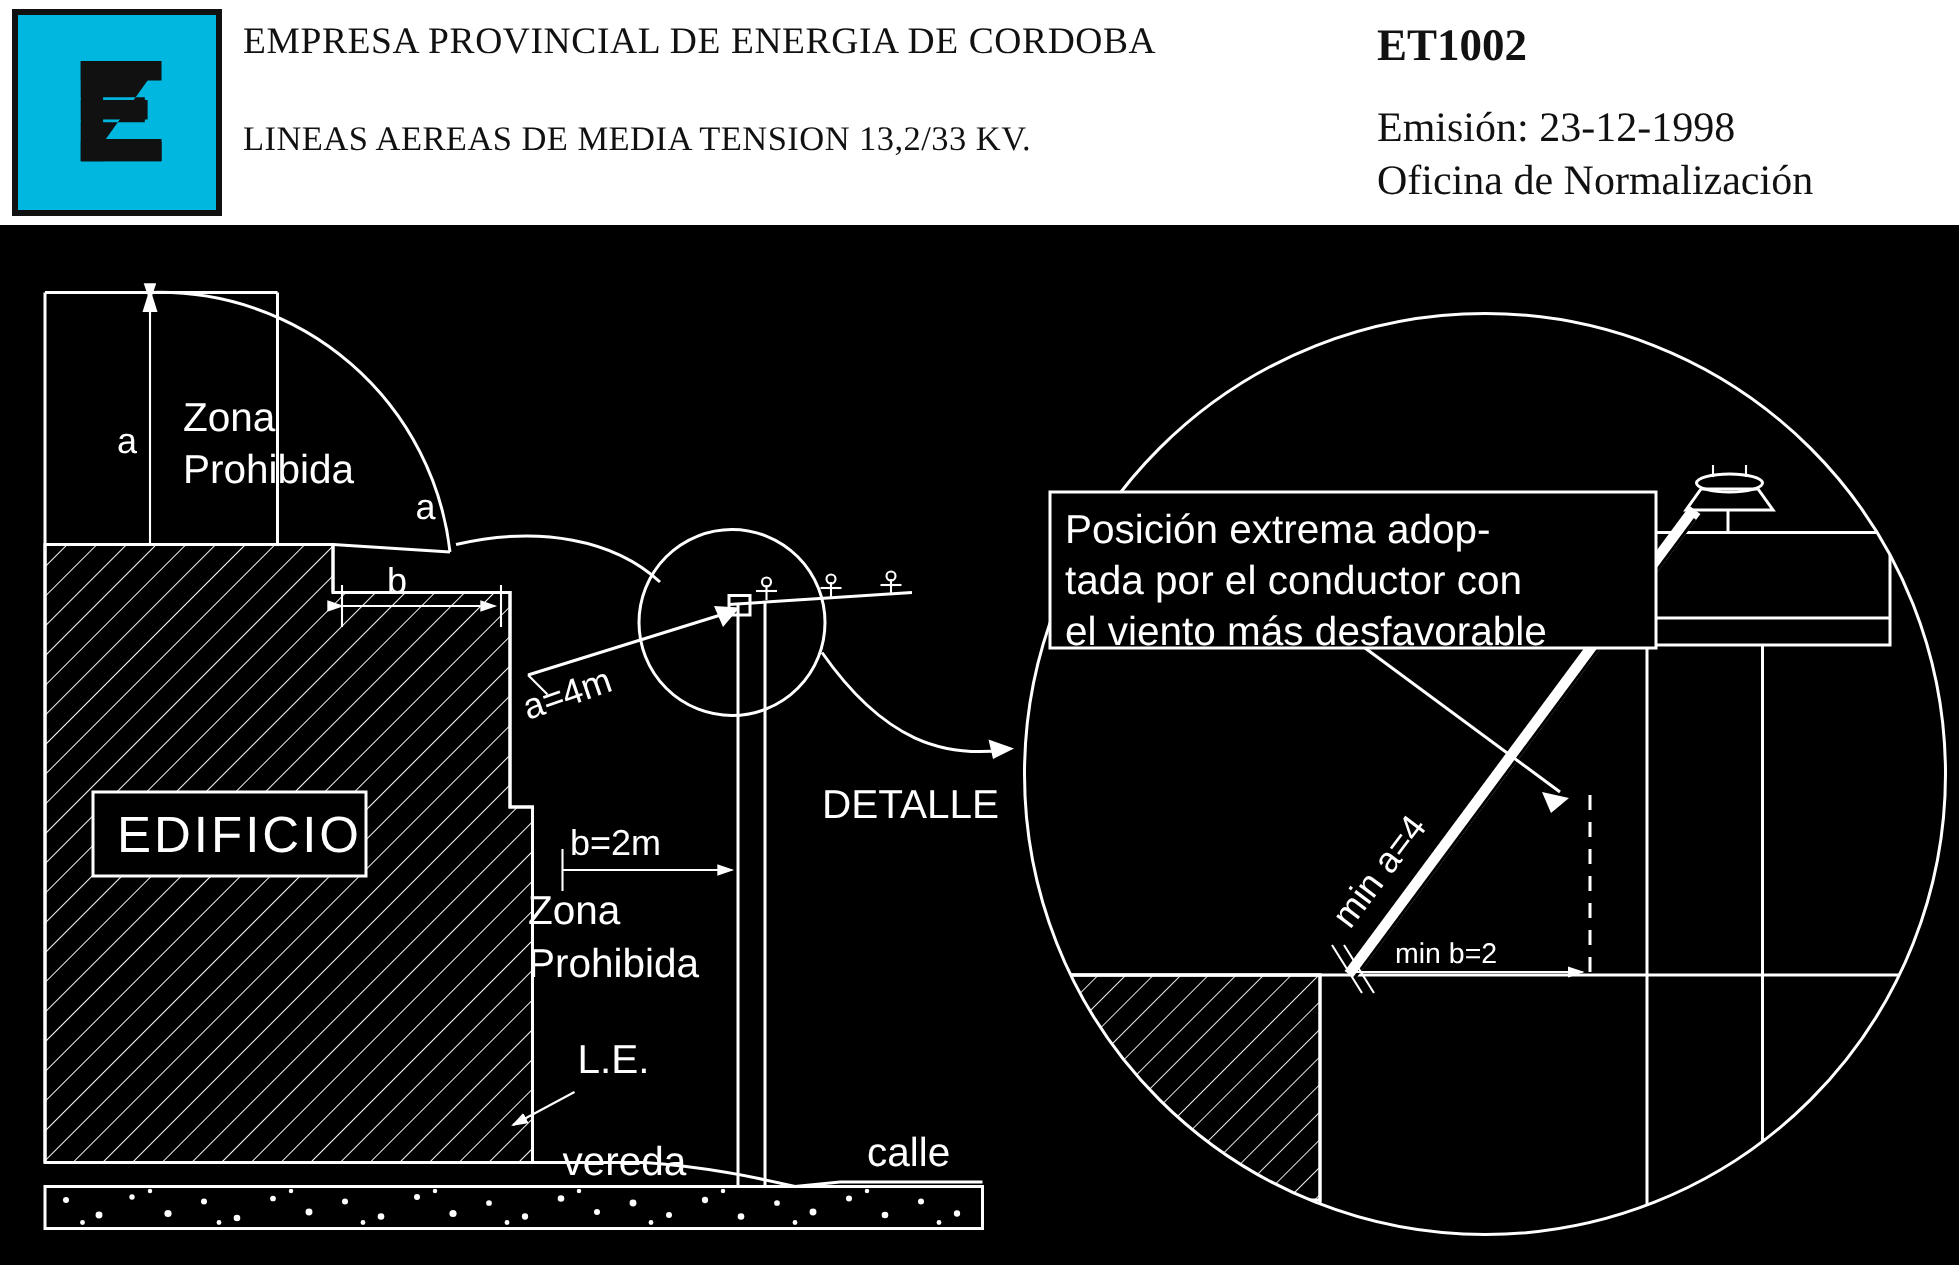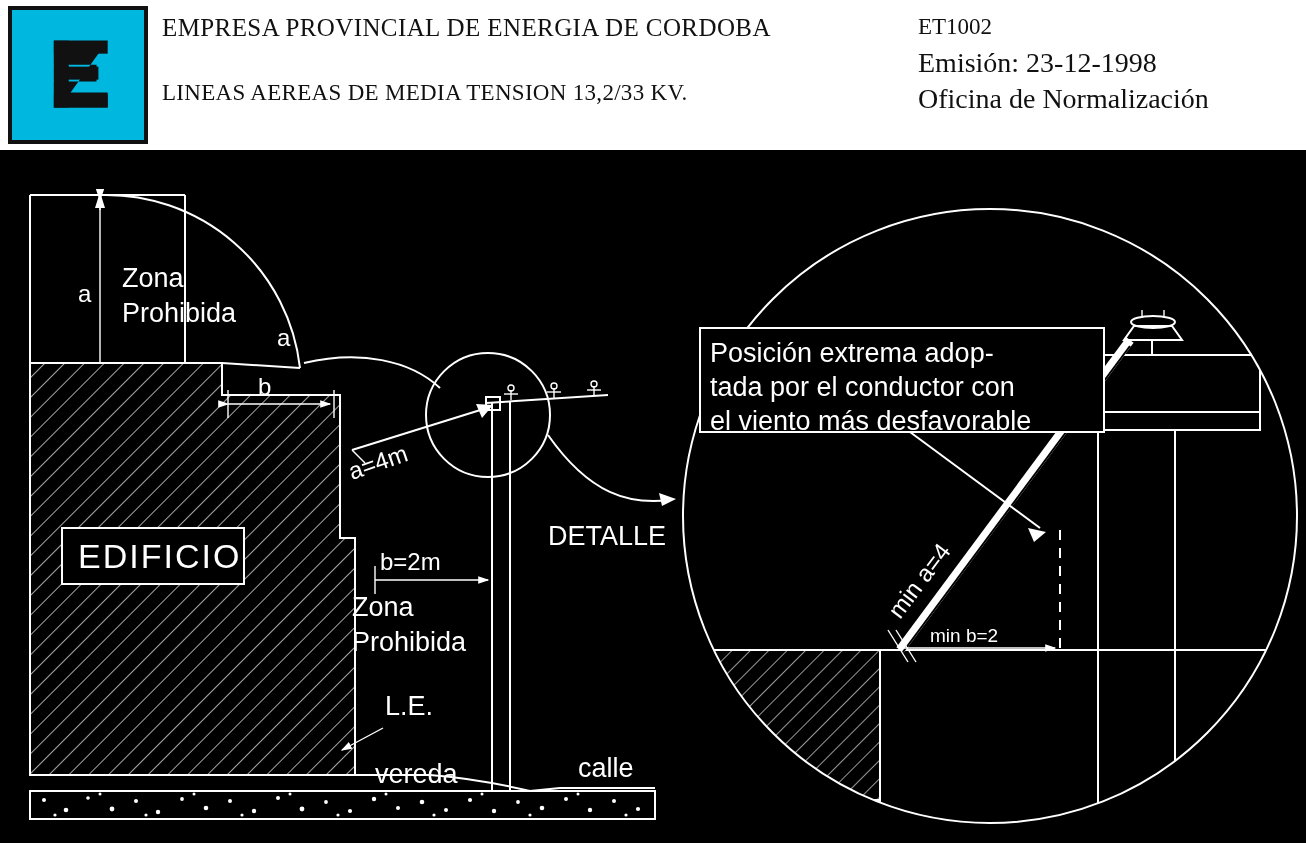--- a/index.html
+++ b/index.html
@@ -8,22 +8,22 @@
 
   
   .header{position:absolute;left:0;top:0;width:1306px;height:150px;background:#fff;}
   .logo-box{position:absolute;left:8px;top:6px;width:140px;height:138px;background:#00b7e0;border:4px solid #111;box-sizing:border-box;}
   .logo-inner{position:absolute;left:14px;top:14px;right:14px;bottom:14px;background:#00b7e0;}
   .logo-e{position:absolute;left:0;top:0;width:100%;height:100%;}
   .hdr-left{position:absolute;left:162px;top:14px;width:740px;color:#111;}
   .hdr-line1{font-family:"Liberation Serif",serif;font-size:25px;letter-spacing:.4px;}
   .hdr-line2{font-family:Liberation Serif, serif;font-size:23px;letter-spacing:.3px;margin-top:38px;}
   .hdr-right{position:absolute;left:918px;top:14px;color:#111;font-family:"Liberation Serif",serif;}
-  .hdr-code{font-size:23px;font-weight:normal;line-height:1.15;}
-  .hdr-emision{font-size:28px;line-height:1.2;margin-top:6px;}
+  .hdr-code{font-size:30px;font-weight:bold;line-height:1.15;}
+  .hdr-emision{font-size:28px;line-height:1.2;margin-top:20px;}
   .hdr-oficina{font-size:28px;line-height:1.2;margin-top:2px;font-family:Liberation Serif, serif;}
 
   
   .canvas{position:absolute;left:0;top:150px;width:1306px;height:693px;background:#000;}
   .canvas svg{display:block;}
   .txt{fill:#fff;font-family:"Liberation Sans",sans-serif;}
   .lbl-lg{font-size:27px;}
   .lbl-md{font-size:24px;}
   .lbl-sm{font-size:19px;}
   .lbl-edificio{font-size:34px;letter-spacing:2px;}

